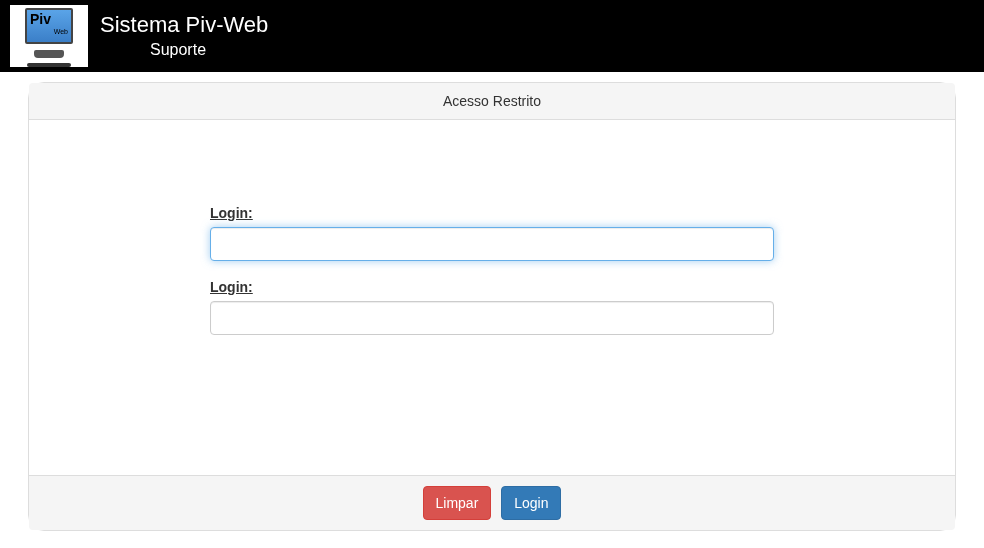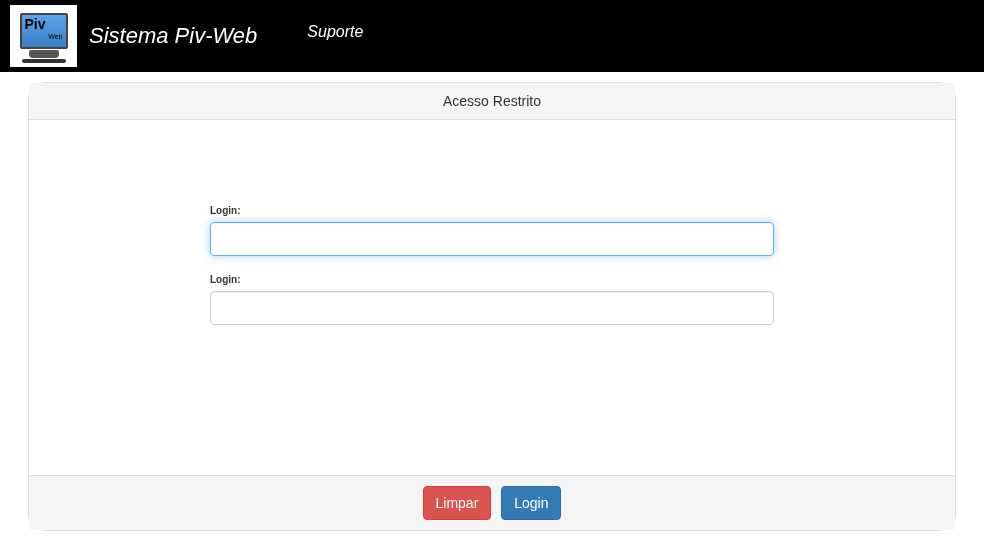--- a/index.html
+++ b/index.html
@@ -14,29 +14,29 @@
     }
     .header {
       background: #000;
       color: #fff;
       height: 72px;
       display: flex;
       align-items: center;
       padding: 0 10px;
     }
     .logo-wrap {
-      width: 67px;
+      width: 78px;
       height: 62px;
       background: #fff;
       margin-right: 12px;
       position: relative;
       display: flex;
       flex-direction: column;
       align-items: center;
-      justify-content: center;
+      justify-content: space-between;
       padding-top: 3px;
     }
     .monitor {
       width: 48px;
       height: 36px;
       background: linear-gradient(180deg, #5aa4e8 0%, #3b7fc8 100%);
       border: 2px solid #444;
       border-radius: 2px;
       position: relative;
       display: flex;
@@ -67,23 +67,22 @@
     }
     .monitor-base {
       width: 44px;
       height: 4px;
       background: #333;
       border-radius: 2px;
       margin-top: 1px;
     }
     .header-titles {
       display: flex;
-      flex-direction: row;
+      flex-direction: column;
       line-height: 1.3;
-      font-style: italic;
     }
     .header-title1 {
       font-size: 22px;
       font-weight: normal;
     }
     .header-title2 {
       font-size: 16px;
       font-weight: normal;
       padding-left: 50px;
     }
@@ -114,22 +113,23 @@
     .form-wrap {
       width: 564px;
     }
     .form-group {
       margin-bottom: 18px;
     }
     .form-label {
       display: block;
       font-weight: bold;
       margin-bottom: 6px;
-      font-size: 10px;
+      font-size: 14px;
       color: #333;
+      text-decoration: underline;
     }
     .form-control {
       width: 100%;
       height: 34px;
       padding: 6px 12px;
       font-size: 14px;
       line-height: 1.42857143;
       color: #555;
       background: #fff;
       border: 1px solid #ccc;

